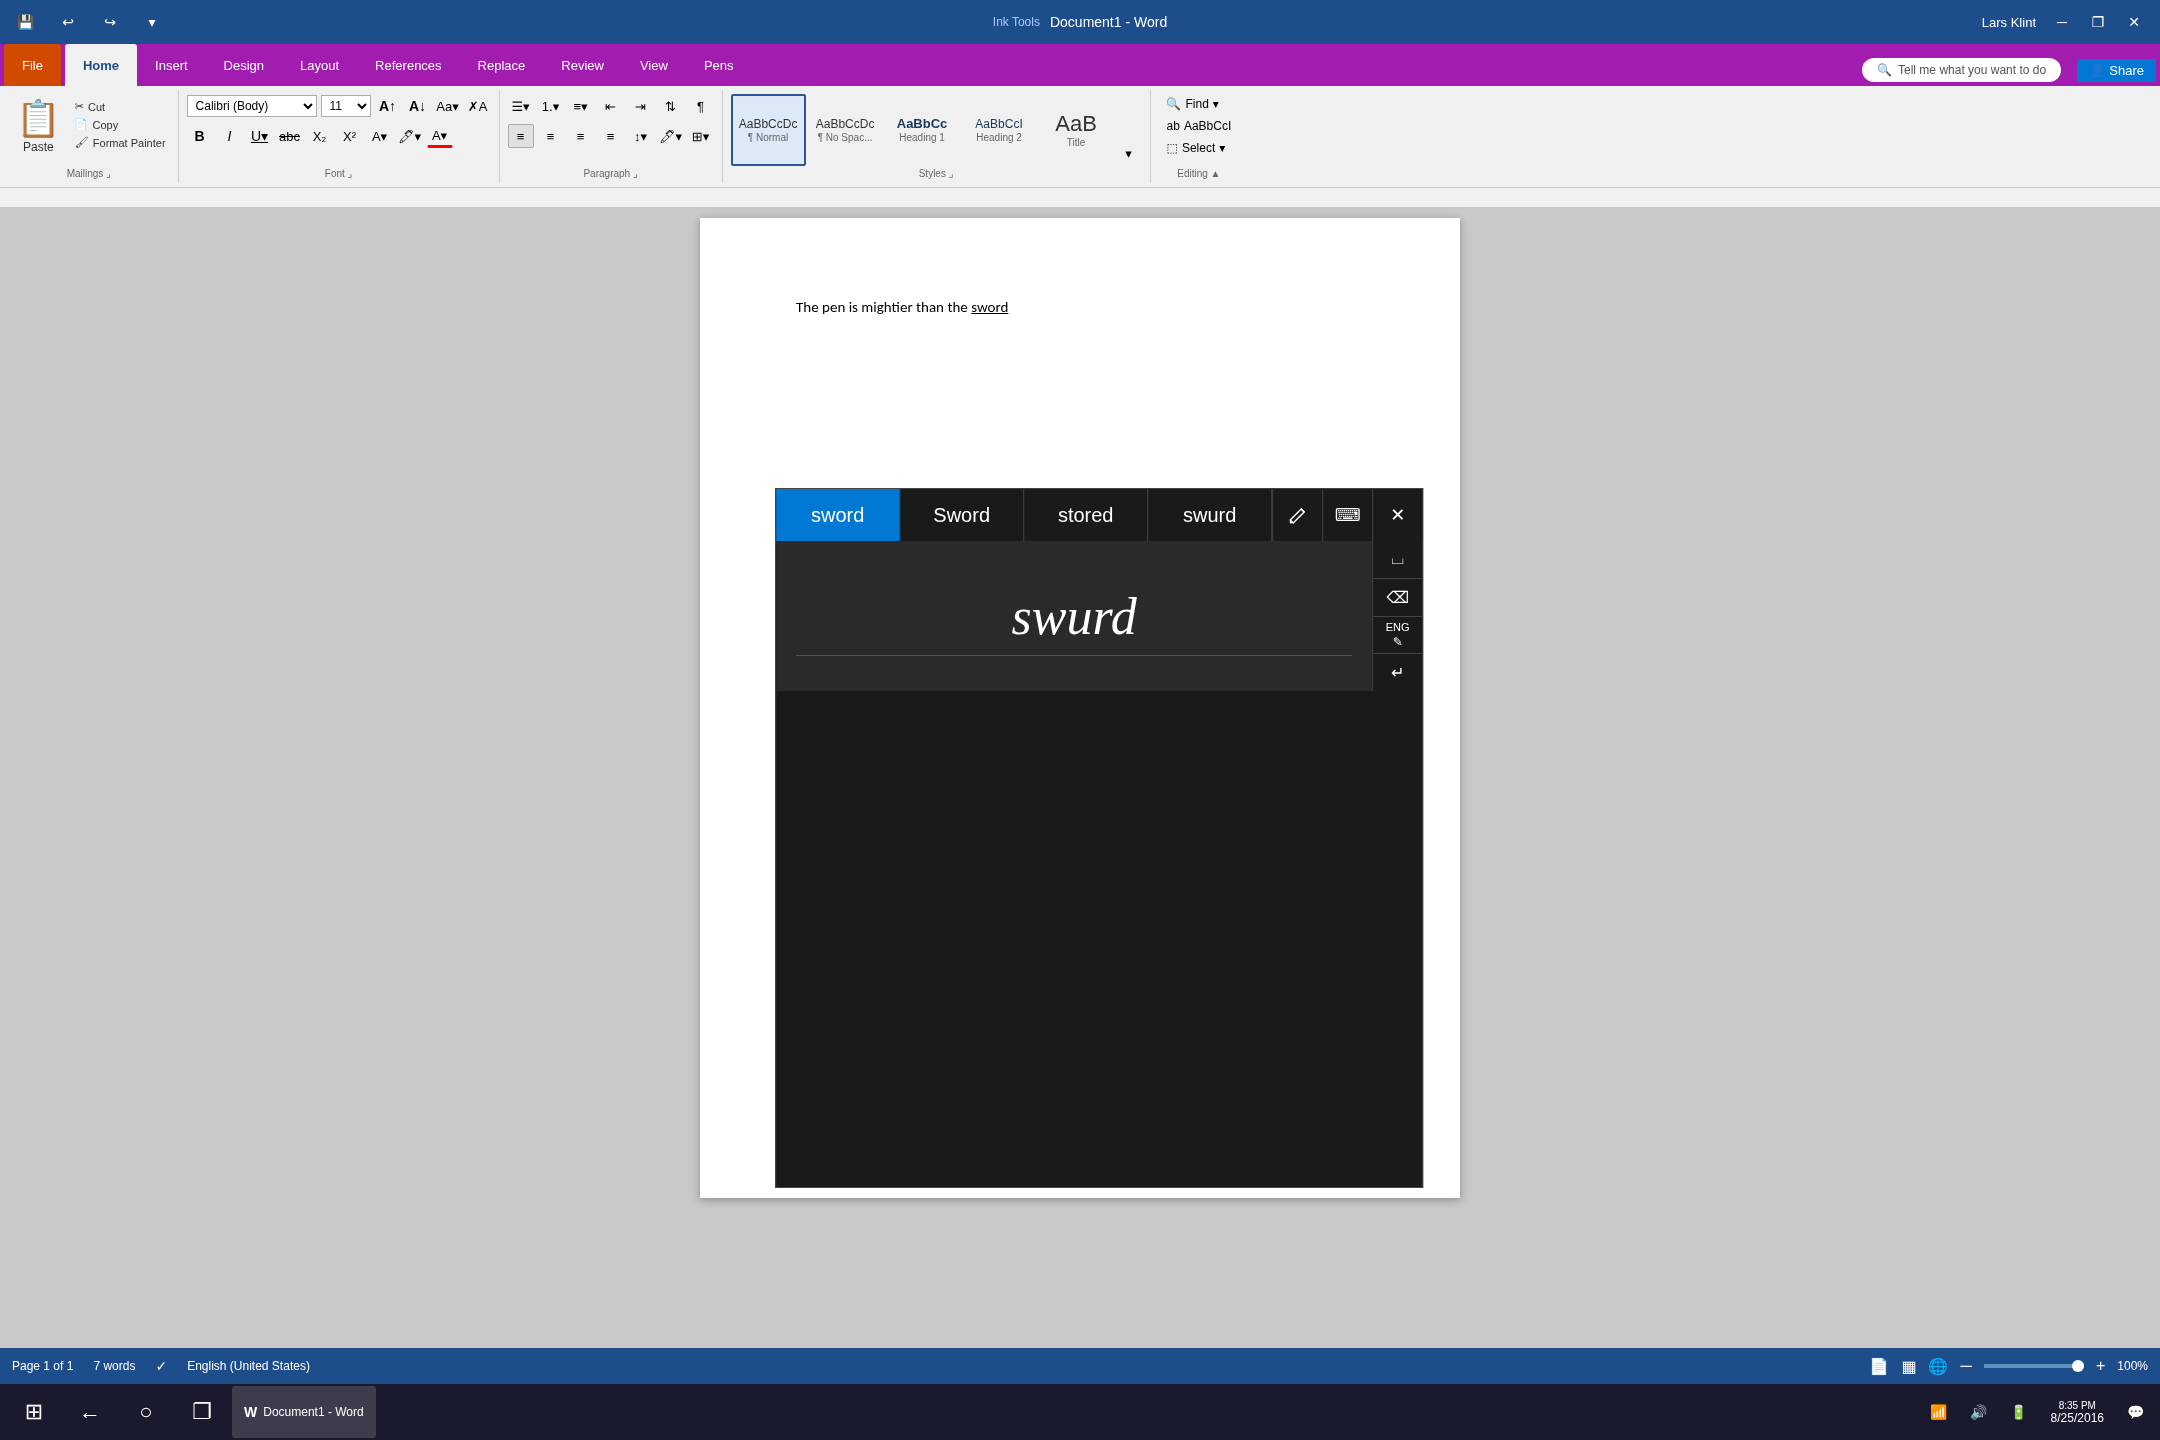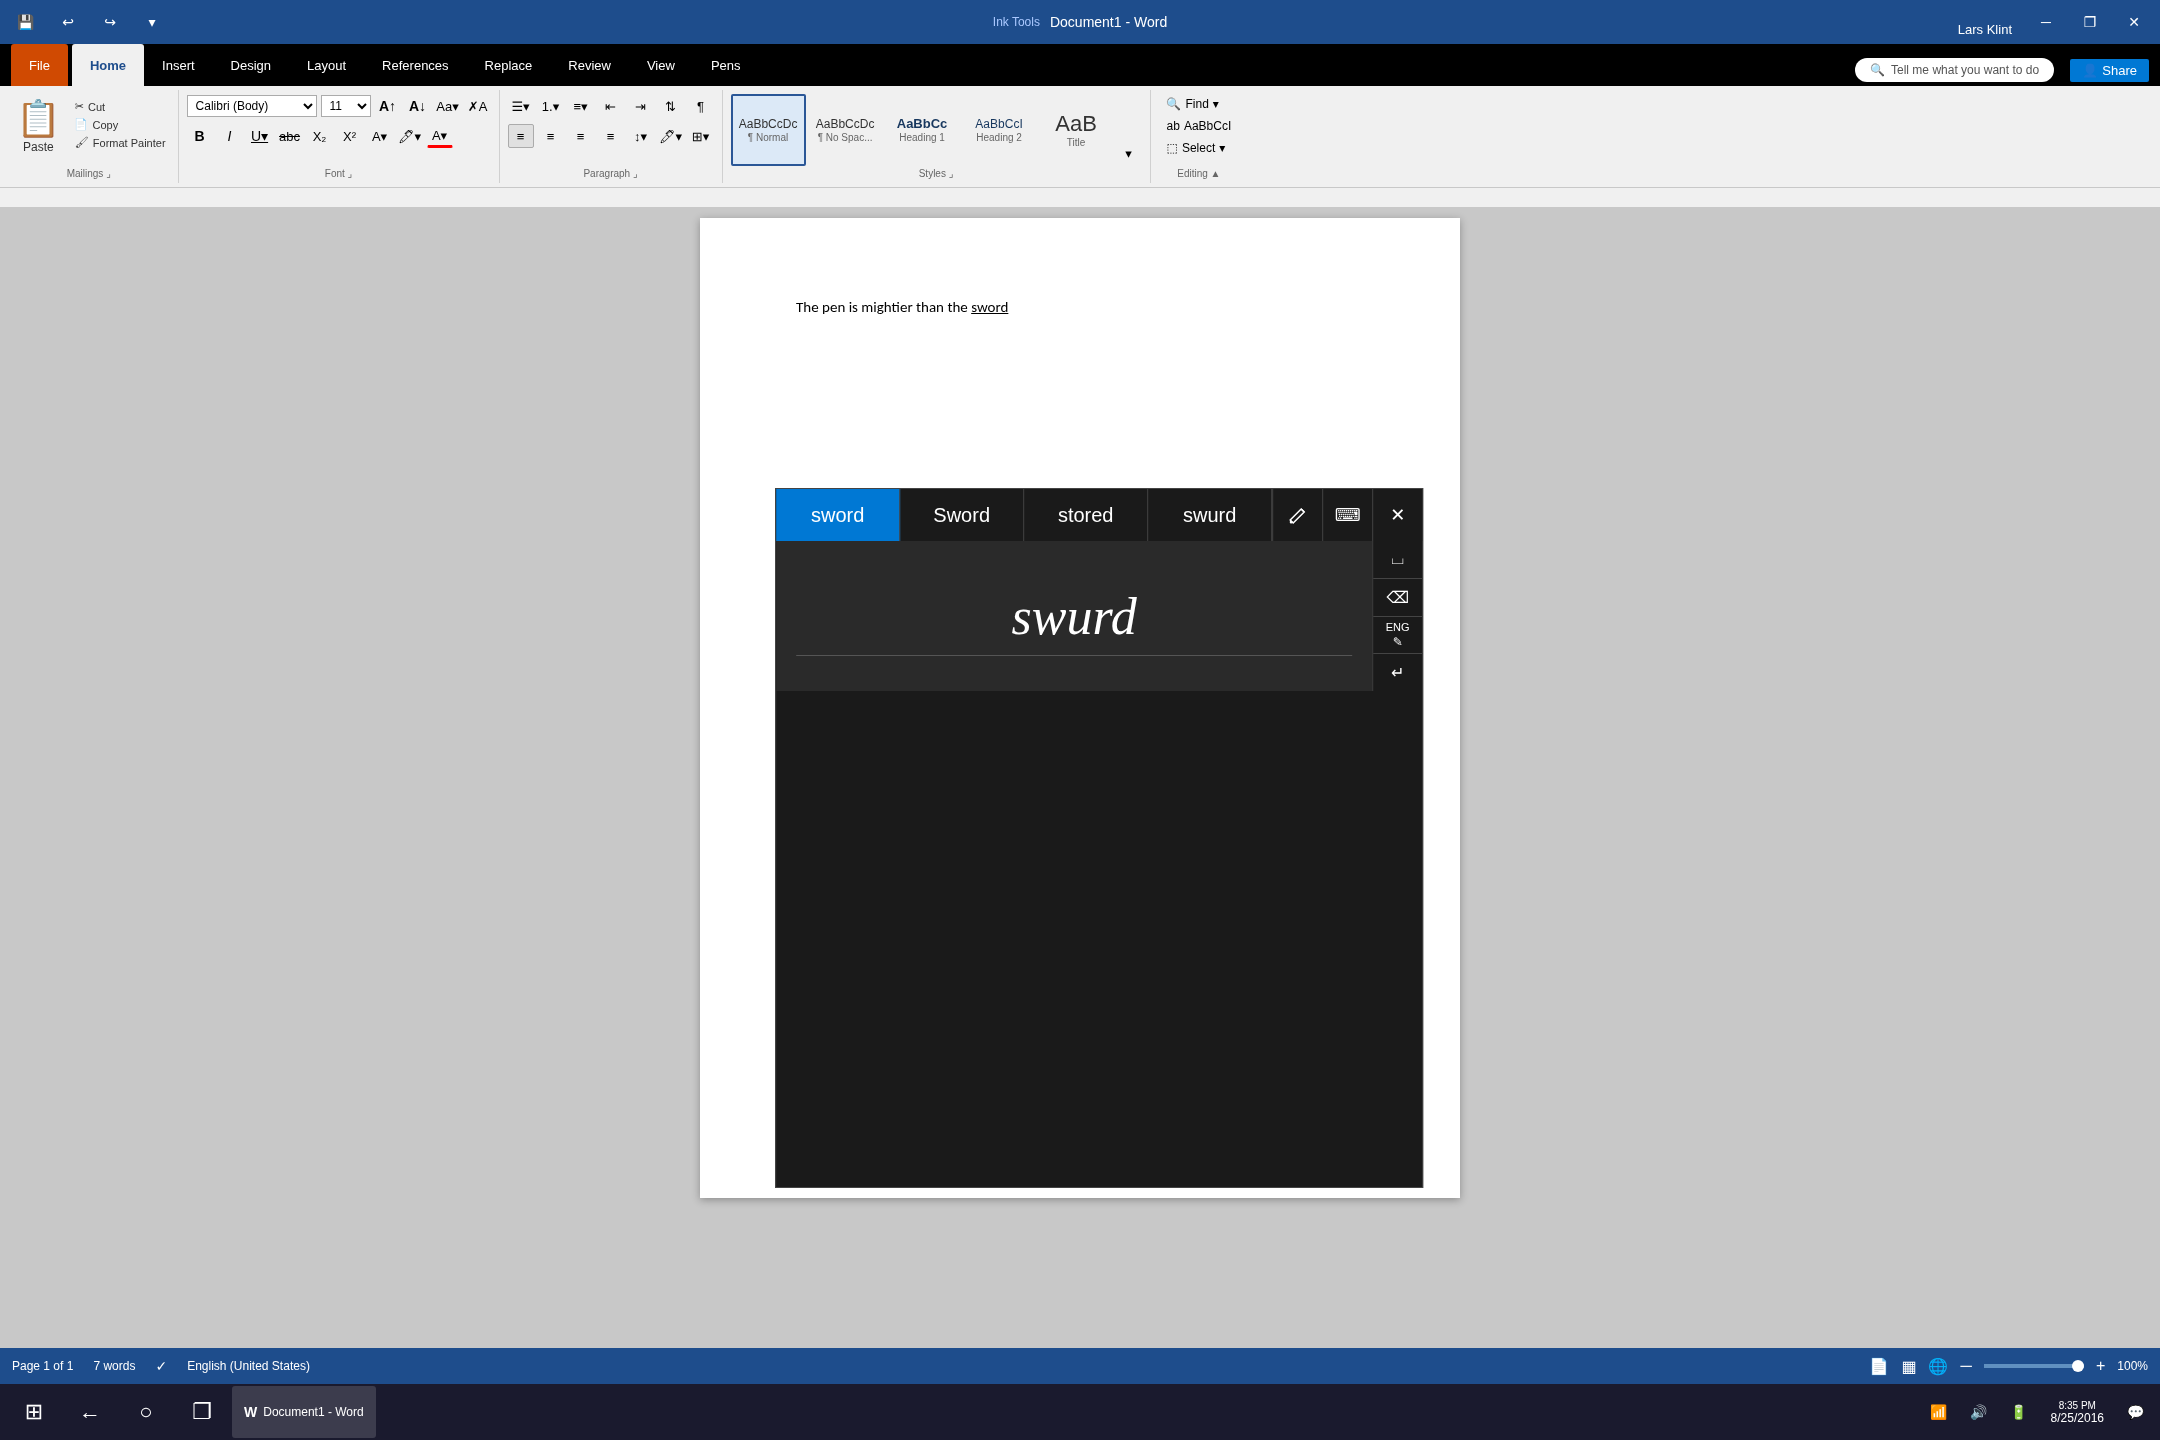--- a/index.html
+++ b/index.html
@@ -15,22 +15,22 @@
       color: white;
     }
     .titlebar-left {
       display: flex;
       align-items: center;
       gap: 6px;
       flex: 1;
     }
     .titlebar-right {
       display: flex;
-      align-items: flex-end;
-      gap: 8px;
+      align-items: center;
+      gap: 0;
       margin-left: auto;
     }
     .title-btn {
       width: 36px;
       height: 30px;
       display: flex;
       align-items: center;
       justify-content: center;
       color: white;
       cursor: pointer;
@@ -415,21 +415,21 @@
       <span style="color:white; font-size:14px;">Document1 - Word</span>
     </div>
     <div class="titlebar-right">
       <span class="user-name">Lars Klint</span>
       <div class="title-btn">─</div>
       <div class="title-btn">❐</div>
       <div class="title-btn close">✕</div>
     </div>
   </div>
 
-  <div style="background:#000000; display:flex; align-items:flex-end; height:42px; padding: 0 11px;">
+  <div style="background:#a21caf; display:flex; align-items:flex-end; height:42px; padding: 0 4px;">
     <div class="ribbon-tab file">File</div>
     <div class="ribbon-tab active">Home</div>
     <div class="ribbon-tab">Insert</div>
     <div class="ribbon-tab">Design</div>
     <div class="ribbon-tab">Layout</div>
     <div class="ribbon-tab">References</div>
     <div class="ribbon-tab">Replace</div>
     <div class="ribbon-tab">Review</div>
     <div class="ribbon-tab">View</div>
     <div class="ribbon-tab">Pens</div>

